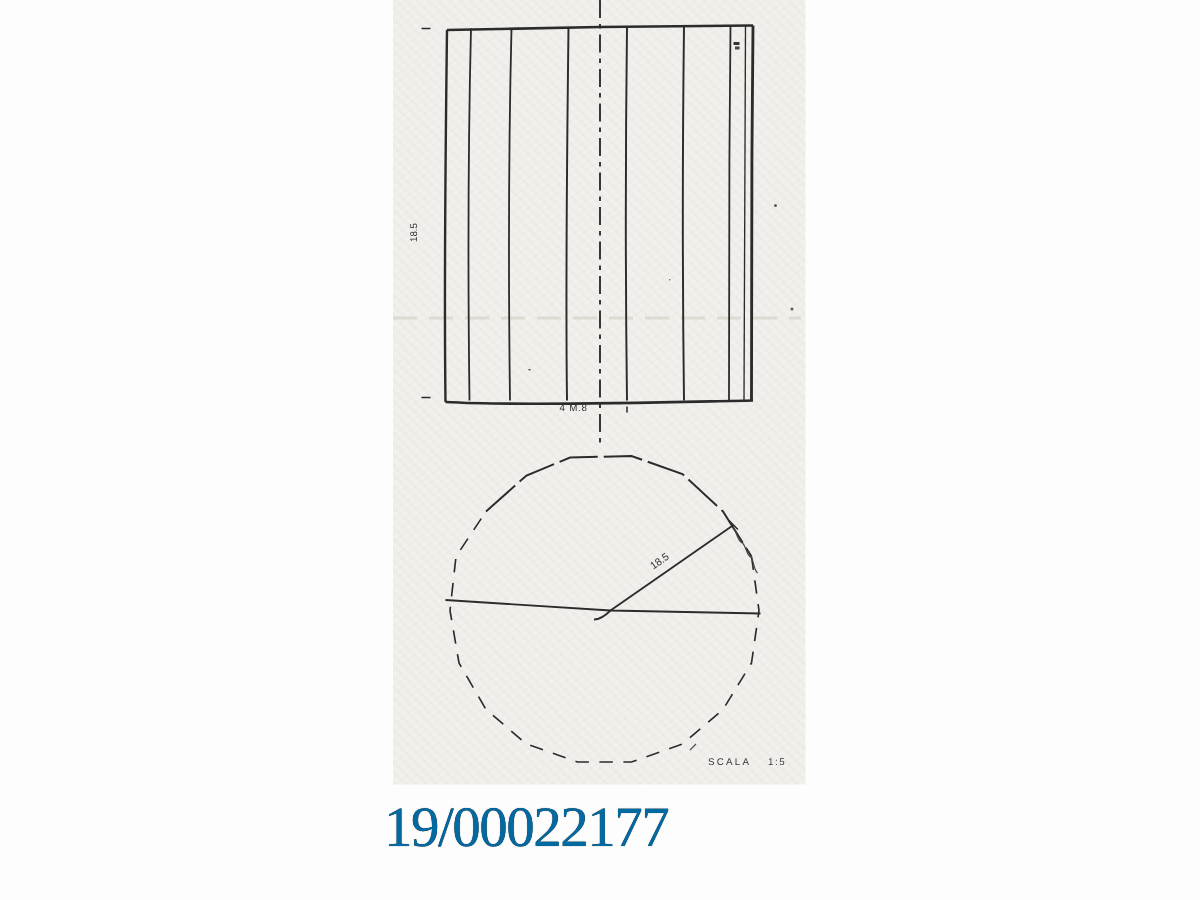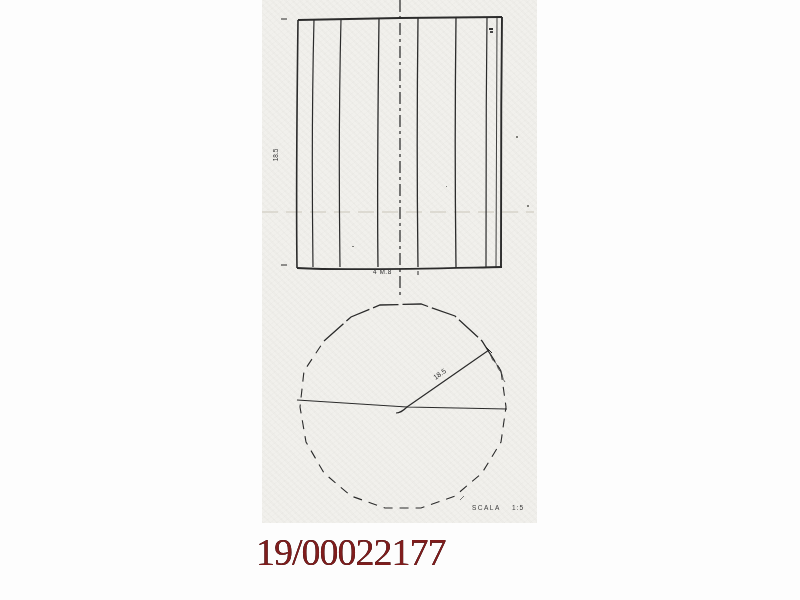--- a/index.html
+++ b/index.html
@@ -17,21 +17,21 @@
   }
   .fold-line{
     position:absolute;left:262px;top:211px;width:272px;height:2px;
     background:repeating-linear-gradient(90deg,#d8d5cc 0 16px,transparent 16px 24px);
     opacity:.8;
   }
   svg.drawing{position:absolute;left:0;top:0;filter:blur(0.3px);}
   .catalog{
     position:absolute;left:256px;top:530px;
     font-family:"Liberation Serif",serif;
-    font-size:38px;letter-spacing:-1px;color:#7f1d1d;
+    font-size:38px;letter-spacing:-1px;color:#0369a1;
     text-shadow:0 0 0.5px #000;
     white-space:nowrap;
   }
   .speck{position:absolute;background:#5a5a55;border-radius:50%;}
   .s1{left:516px;top:136px;width:2px;height:2px;}
   .s2{left:527px;top:205px;width:2px;height:2px;}
   .s3{left:352px;top:246px;width:2px;height:1px;}
   .s4{left:446px;top:186px;width:1px;height:1px;}
 </style>
 </head>

